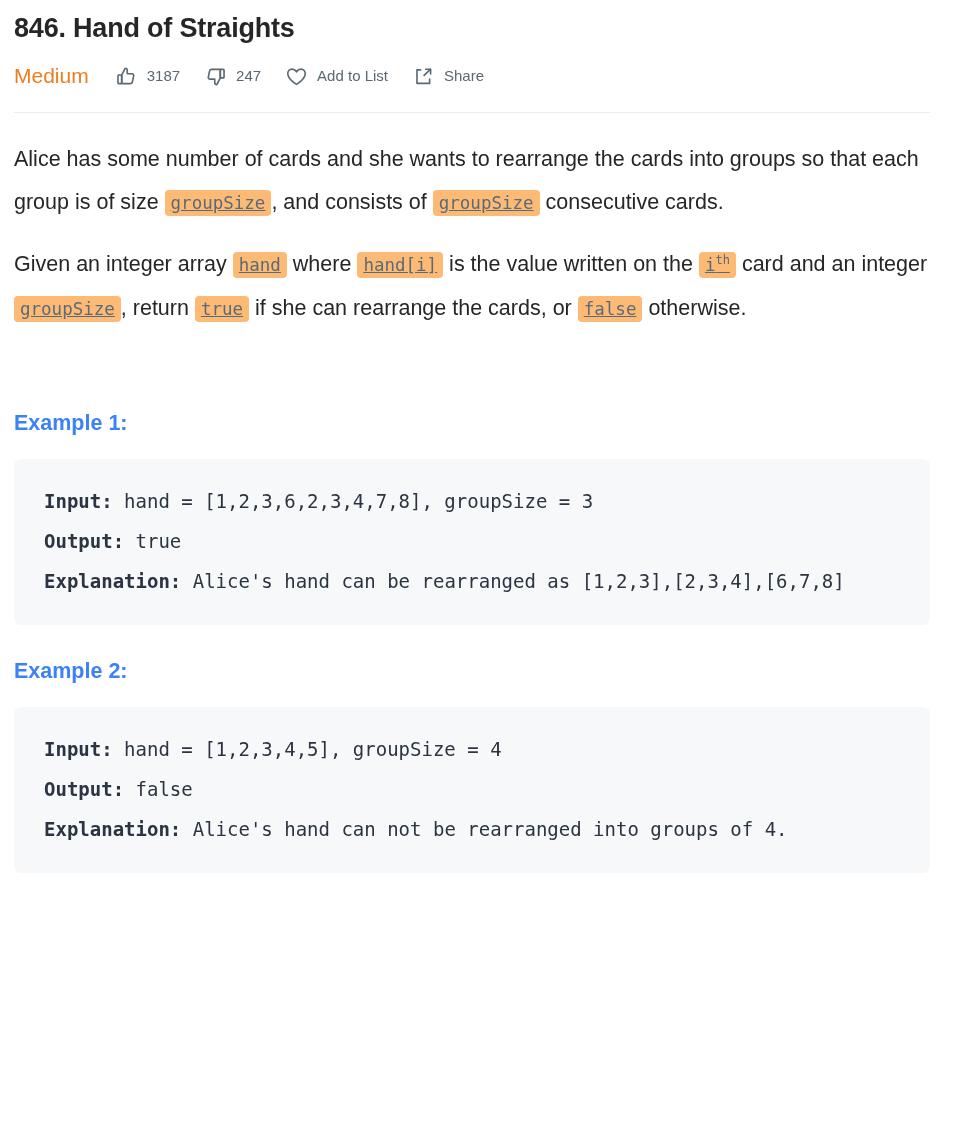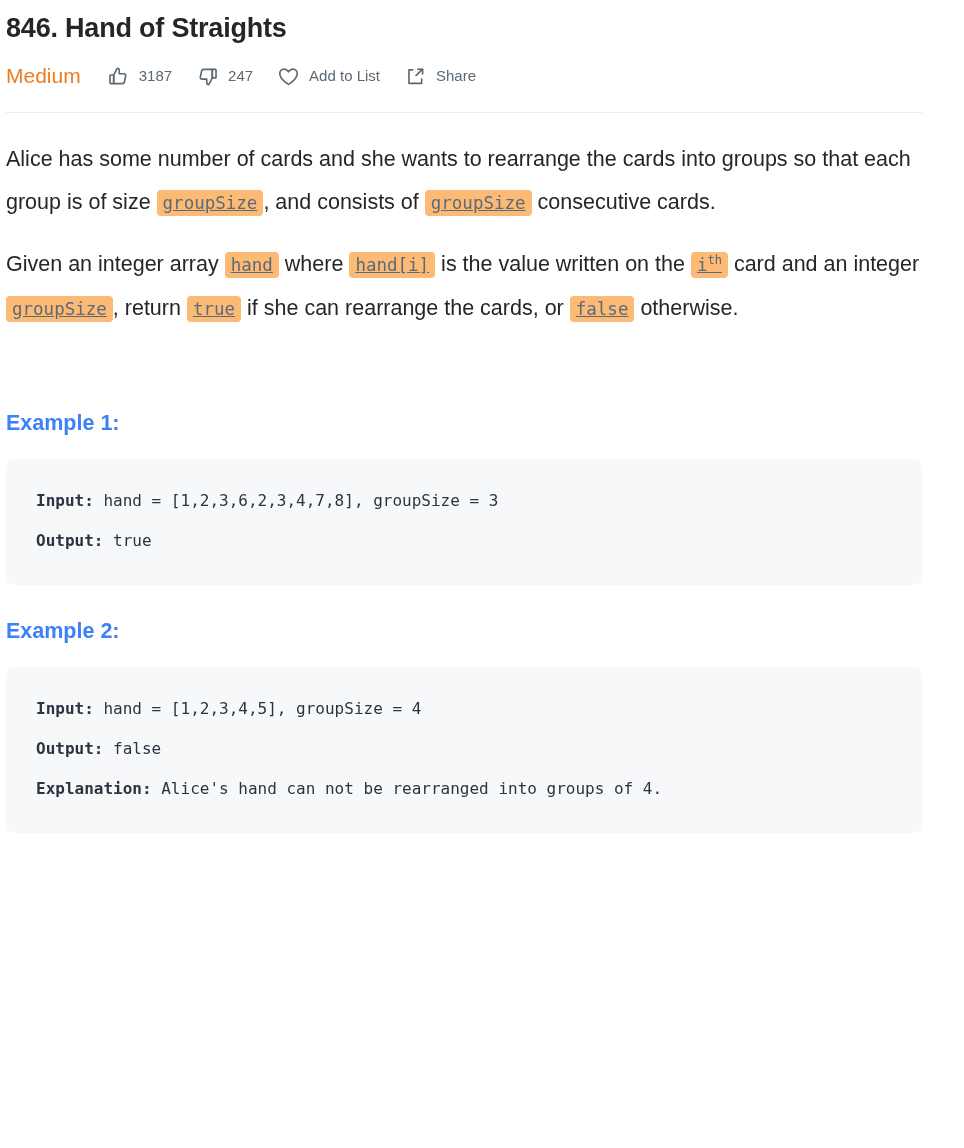--- a/index.html
+++ b/index.html
@@ -12,21 +12,21 @@
     height: 1148px;
     overflow: hidden;
     font-family: "Liberation Sans", sans-serif;
     color: #262626;
     -webkit-font-smoothing: antialiased;
   }
   .page {
     width: 964px;
     height: 826px;
     box-sizing: border-box;
-    padding: 0 6px;
+    padding: 0 14px;
     position: relative;
   }
 
   
   .title {
     font-size: 27px;
     font-weight: bold;
     letter-spacing: -0.2px;
     color: #262626;
     margin: 0;
@@ -112,21 +112,21 @@
   h3.example-heading.second { margin-top: 32px; }
 
   pre.code-block {
     background: #f7f8fa;
     border-radius: 7px;
     margin: 0;
     padding: 22px 30px 24px 30px;
     box-sizing: border-box;
     width: 916px;
     font-family: "DejaVu Sans Mono", "Liberation Mono", monospace;
-    font-size: 16px;
+    font-size: 19px;
     line-height: 40px;
     color: #2b3440;
     white-space: pre-wrap;
     word-break: break-word;
   }
   pre.code-block b { font-weight: bold; }
   .code-line { display: block; }
 </style>
 </head>
 <body>
@@ -186,21 +186,21 @@
   <div class="content">
 
     <p class="desc"><span>Alice has some number of cards and she wants to rearrange the cards into groups so that each group is of size </span><code class="inline">groupSize</code><span>, and consists of </span><code class="inline">groupSize</code><span> consecutive cards.</span></p>
 
     <p class="desc"><span>Given an integer array </span><code class="inline">hand</code><span> where </span><code class="inline">hand[i]</code><span> is the value written on the </span><code class="inline"><span>i</span><sup>th</sup></code><span> card and an integer </span><code class="inline">groupSize</code><span>, return </span><code class="inline">true</code><span> if she can rearrange the cards, or </span><code class="inline">false</code><span> otherwise.</span></p>
 
     <div class="spacer"></div>
 
     <h3 class="example-heading">Example 1:</h3>
 
-    <pre class="code-block"><span class="code-line"><b>Input:</b><span> hand = [1,2,3,6,2,3,4,7,8], groupSize = 3</span></span><span class="code-line"><b>Output:</b><span> true</span></span></pre>
+    <pre class="code-block"><span class="code-line"><b>Input:</b><span> hand = [1,2,3,6,2,3,4,7,8], groupSize = 3</span></span><span class="code-line"><b>Output:</b><span> true</span></span><span class="code-line"><b>Explanation:</b><span> Alice's hand can be rearranged as [1,2,3],[2,3,4],[6,7,8]</span></span></pre>
 
     <h3 class="example-heading second">Example 2:</h3>
 
     <pre class="code-block"><span class="code-line"><b>Input:</b><span> hand = [1,2,3,4,5], groupSize = 4</span></span><span class="code-line"><b>Output:</b><span> false</span></span><span class="code-line"><b>Explanation:</b><span> Alice's hand can not be rearranged into groups of 4.</span></span></pre>
 
   </div>
 
 </div>
 
 </body></html>

